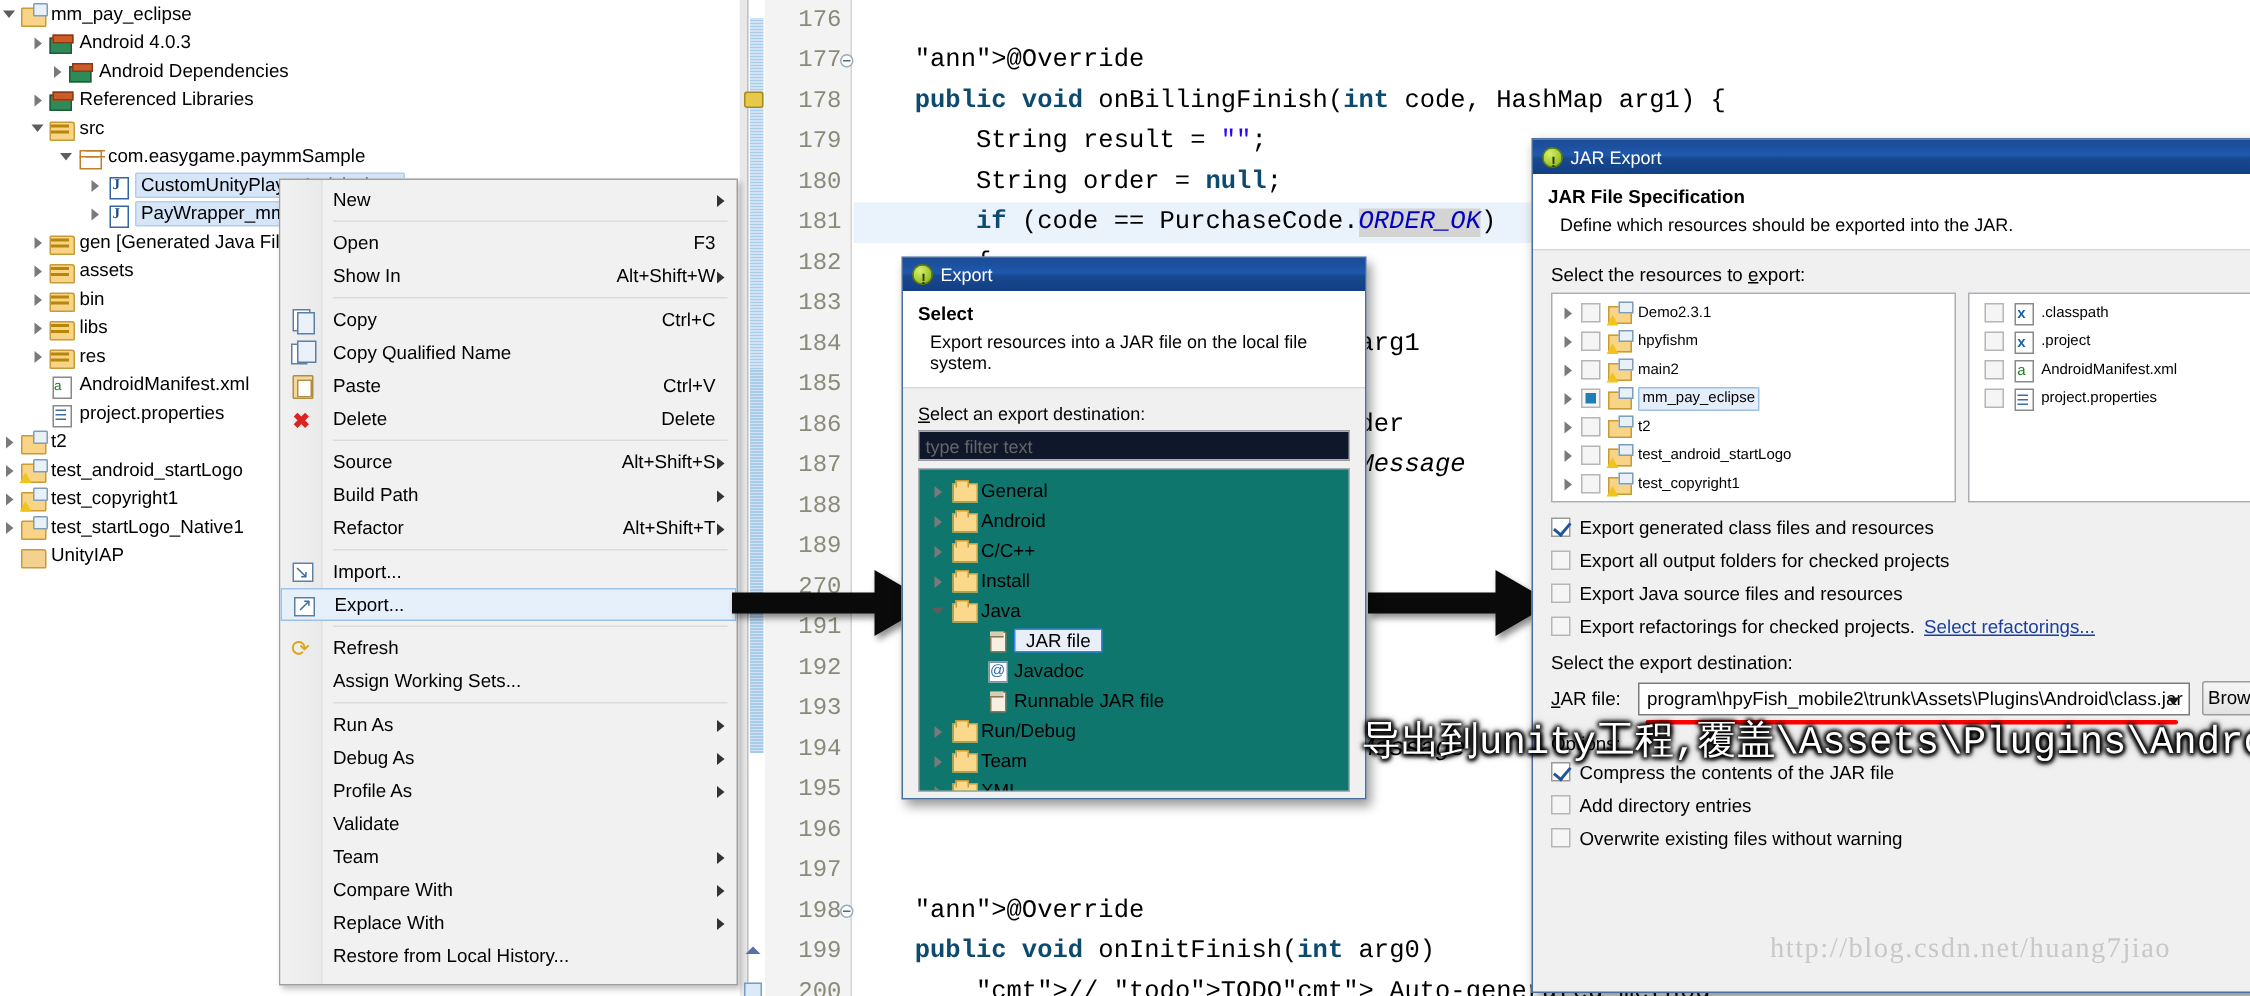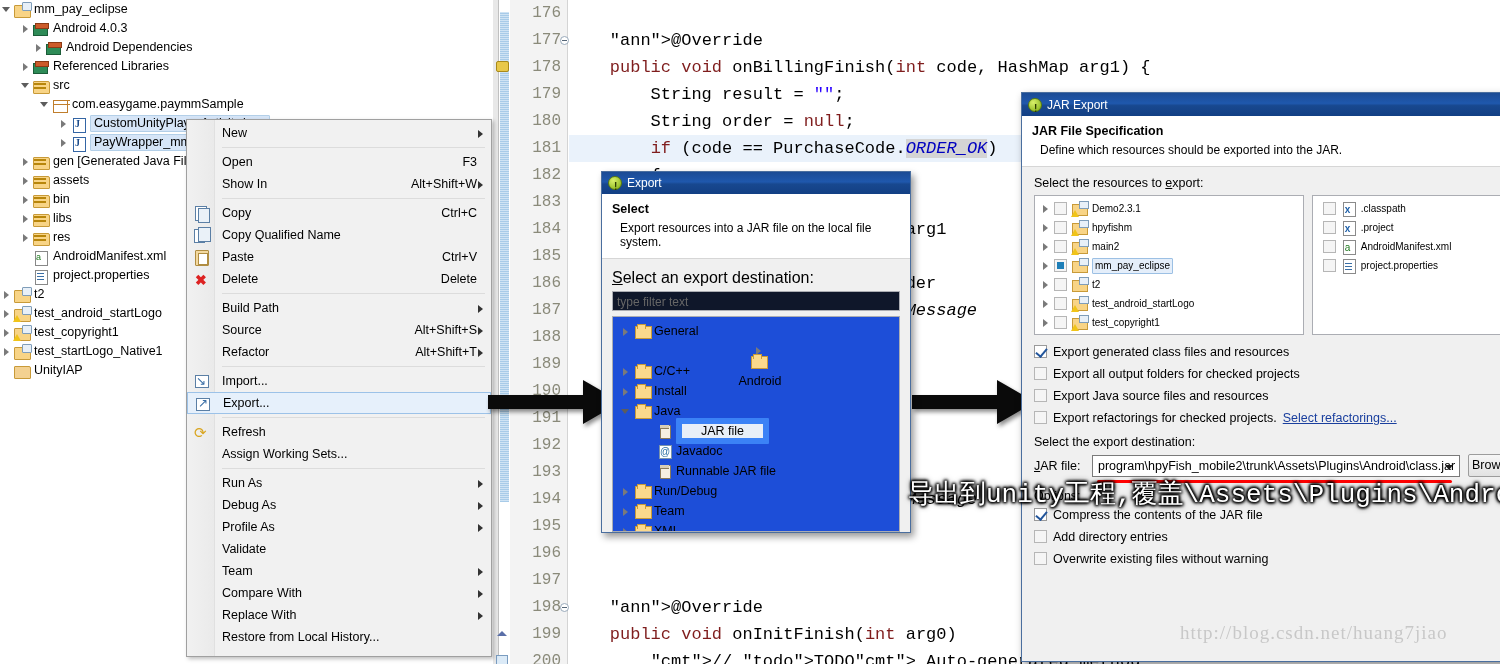--- a/index.html
+++ b/index.html
@@ -167,21 +167,21 @@
      border:1px solid #9ab; border-radius:50%; background:#fff; }
   .lnum .fold::before { content:""; position:absolute; left:1px; top:3px; width:5px; height:1px; background:#567; }
   .lnum .mk { position:absolute; left:-16px; top:5px; width:15px; height:15px; }
   #code {
     position:absolute; left:76px; top:0; right:0; height:100%;
     font-family:"Liberation Mono", monospace; font-size:17px; line-height:27px;
     white-space:pre; color:#000;
   }
   #code .ln { height:27px; }
   #code .hl-line { background:#eaf2fb; }
-  .kw { color:#7f1d1d; font-weight:normal; }
+  .kw { color:#0c4a6e; font-weight:bold; }
   .str { color:#2a00ff; }
   .stat { font-style:italic; color:#000; }
   .selfield { background:#d4d4d4; color:#0000c0; font-style:italic; }
 
   
   .bigarrow { position:absolute; filter: drop-shadow(2px 3px 2px rgba(0,0,0,0.45)); }
 
   
   #exportdlg {
     position:absolute; left:601px; top:171px; width:310px; height:362px;
@@ -197,41 +197,41 @@
   }
   .dlg-ico { width:14px; height:14px; border-radius:50%; background:radial-gradient(circle at 35% 30%, #d8f06a, #7fae13);
      border:1px solid #5c7d0c; margin-right:5px; flex:0 0 14px; position:relative; }
   .dlg-ico::after { content:"!"; position:absolute; left:5px; top:-1px; font-size:10px; color:#2a3a00; font-weight:bold; }
   .dlg-head {
     background:#ffffff; padding:8px 10px 9px 10px; border-bottom:1px solid #d6d6d6;
   }
   .dlg-head h3 { margin:0 0 5px 0; font-size:12.5px; font-weight:bold; }
   .dlg-head p { margin:0 0 0 8px; font-size:12px; }
   .dlg-body { padding:10px 10px 0 10px; }
-  .lbl-u { font-size:16px; }
+  .lbl-u { font-size:12px; }
   .lbl-u u { text-decoration:underline; }
   .filterbox {
     margin-top:4px; height:20px; background:#0f172a; border:1px solid #abadb3;
     font-size:12px; color:#666; padding:2px 4px; line-height:16px;
   }
   .treebox {
-    margin-top:5px; background:#1d4ed8; border:1px solid #abadb3; height:216px; overflow:hidden; padding:4px 0 0 0;
+    margin-top:5px; background:#0f766e; border:1px solid #abadb3; height:216px; overflow:hidden; padding:4px 0 0 0;
   }
   .etrow { height:20px; line-height:20px; display:flex; align-items:center; font-size:12.5px; padding-left:8px; white-space:nowrap; }
   .etrow .tw { flex:0 0 13px; width:13px; }
   .efold { width:17px; height:14px; position:relative; flex:0 0 17px; margin-right:3px; }
   .efold::before { content:""; position:absolute; left:1px; top:2px; width:15px; height:11px; background:#fbd98c; border:1px solid #c89a38; }
   .efold::after { content:""; position:absolute; left:3px; top:0px; width:7px; height:4px; background:#fbd98c; border:1px solid #c89a38; border-bottom:none; }
   .ejar { width:17px; height:15px; position:relative; flex:0 0 17px; margin-right:3px; }
   .ejar::before { content:""; position:absolute; left:4px; top:1px; width:9px; height:12px; background:#f6efe2; border:1px solid #8a7a5a; border-radius:1px; }
   .ejar::after { content:""; position:absolute; left:4px; top:1px; width:9px; height:3px; background:#d9cdb4; border-bottom:1px solid #8a7a5a; }
   .ejavadoc { width:17px; height:15px; position:relative; flex:0 0 17px; margin-right:3px; }
   .ejavadoc::before { content:""; position:absolute; left:3px; top:1px; width:11px; height:12px; background:#fff; border:1px solid #7a93ab; }
   .ejavadoc::after { content:"@"; position:absolute; left:4px; top:-2px; font-size:10px; color:#2a6ea5; }
-  .esel { background:#e8eff8; border:6px solid #3b82f6; padding:0 19px; line-height:14px; border-radius:1px; }
+  .esel { background:#e8eff8; border:1px solid #3b82f6; padding:0 7px; line-height:14px; border-radius:1px; }
 
   
   #jardlg {
     position:absolute; left:1021px; top:92px; width:520px; height:570px;
     background:#f0f0f0;
     border:1px solid #4a6e9e;
     box-shadow: 3px 4px 8px rgba(0,0,0,0.45);
   }
   #jardlg .dlg-title { height:23px; position:relative; }
   .jbody { padding:9px 12px 0 12px; }
@@ -428,21 +428,21 @@
         <div class="lnum">180</div>
         <div class="lnum">181</div>
         <div class="lnum">182</div>
         <div class="lnum">183</div>
         <div class="lnum">184</div>
         <div class="lnum">185</div>
         <div class="lnum">186</div>
         <div class="lnum">187</div>
         <div class="lnum">188</div>
         <div class="lnum">189</div>
-        <div class="lnum">190</div>
+        <div class="lnum">270</div>
         <div class="lnum">191</div>
         <div class="lnum">192</div>
         <div class="lnum">193</div>
         <div class="lnum">194</div>
         <div class="lnum">195</div>
         <div class="lnum">196</div>
         <div class="lnum">197</div>
         <div class="lnum">198<span class="fold" style="right: -2px;"></span></div>
         <div class="lnum">199<span class="mk" style="left: -14px;">
             <span style="position:absolute;left:1px;top:5px;border-bottom:5px solid #5a6fa8;border-left:5px solid transparent;border-right:5px solid transparent;"></span>
@@ -486,26 +486,26 @@
           <span>Paste</span>
           <span class="acc">Ctrl+V</span>
         </div>
         <div class="mi">
           <span class="micon g-delete"></span>
           <span>Delete</span>
           <span class="acc">Delete</span>
         </div>
         <div class="msep"></div>
         <div class="mi">
-          <span>Build Path</span>
-          <span class="arrow"></span>
-        </div>
-        <div class="mi">
           <span>Source</span>
           <span class="acc">Alt+Shift+S</span>
+          <span class="arrow"></span>
+        </div>
+        <div class="mi">
+          <span>Build Path</span>
           <span class="arrow"></span>
         </div>
         <div class="mi">
           <span>Refactor</span>
           <span class="acc">Alt+Shift+T</span>
           <span class="arrow"></span>
         </div>
         <div class="msep"></div>
         <div class="mi">
           <span class="micon g-import"></span>
@@ -577,21 +577,21 @@
     <div class="dlg-body">
       <div class="lbl-u"><u>S</u><span>elect an export destination:</span></div>
       <div class="filterbox">type filter text</div>
       <div class="treebox">
         <div id="export-tree-rows">
             <div class="etrow" style="padding-left: 8px;">
               <span class="tw collapsed"></span>
               <span class="efold"></span>
               <span class="">General</span>
             </div>
-            <div class="etrow" style="padding-left: 8px; flex-direction: column;">
+            <div class="etrow" style="padding-left: 8px;">
               <span class="tw collapsed"></span>
               <span class="efold"></span>
               <span class="">Android</span>
             </div>
             <div class="etrow" style="padding-left: 8px;">
               <span class="tw collapsed"></span>
               <span class="efold"></span>
               <span class="">C/C++</span>
             </div>
             <div class="etrow" style="padding-left: 8px;">

